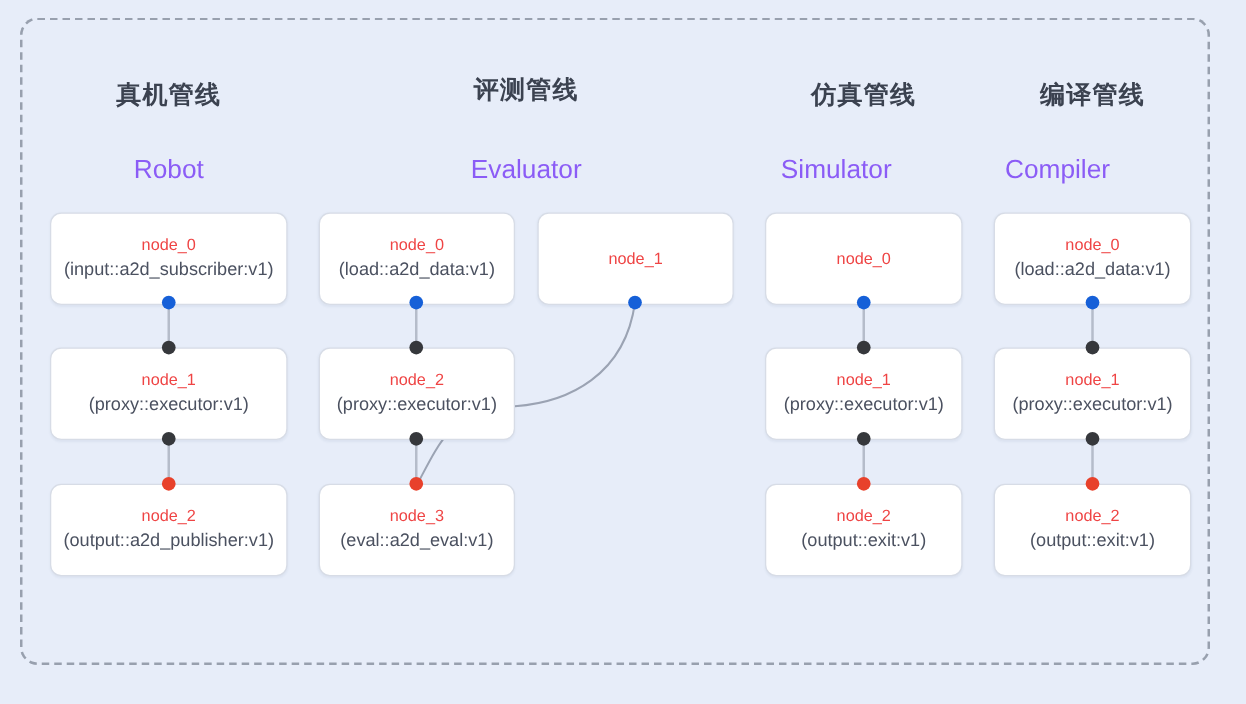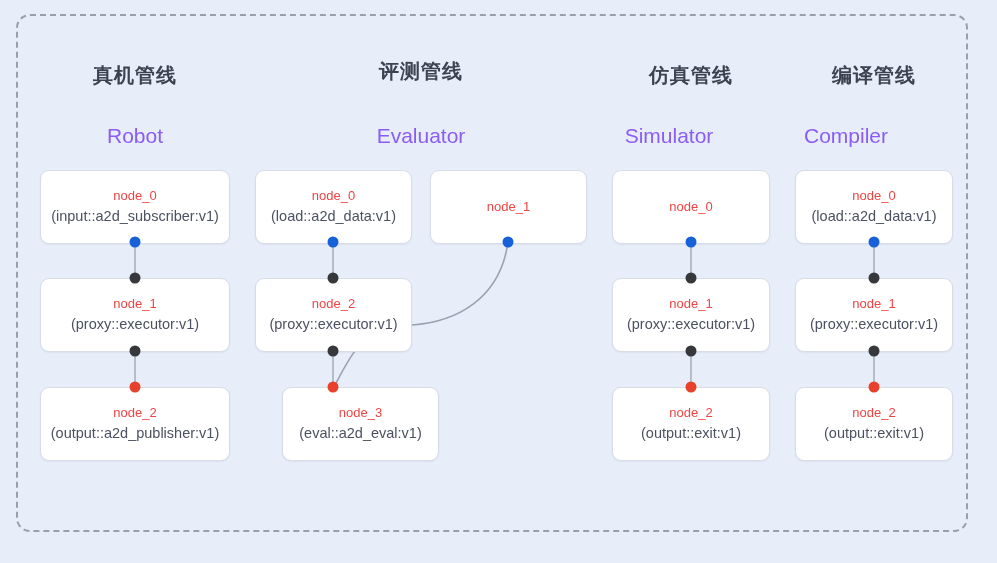--- a/index.html
+++ b/index.html
@@ -145,21 +145,21 @@
       <div class="node-box" style="left: 430px; top: 170px; width: 157px; height: 74px;">
         <div class="node-title">node_1</div>
       </div>
       <div class="port port-blue" style="left: 508px; top: 242px;"></div>
       <div class="node-box" style="left: 255px; top: 278px; width: 157px; height: 74px;">
         <div class="node-title">node_2</div>
         <div class="node-sub">(proxy::executor:v1)</div>
       </div>
       <div class="port port-dark" style="left: 333px; top: 278px;"></div>
       <div class="port port-dark" style="left: 333px; top: 351px;"></div>
-      <div class="node-box" style="left: 255px; top: 387px; width: 157px; height: 74px; margin-left: 27px;">
+      <div class="node-box" style="left: 255px; top: 387px; width: 157px; height: 74px;">
         <div class="node-title">node_3</div>
         <div class="node-sub">(eval::a2d_eval:v1)</div>
       </div>
       <div class="port port-red" style="left: 333px; top: 387px;"></div>
       <div class="col-title-cn" style="left: 691px; top: 62px;">仿真管线</div>
       <div class="col-title-en" style="left: 669px; top: 124px;">Simulator</div>
       <div class="link-line" style="left: 691px; top: 242px; height: 36px;"></div>
       <div class="link-line" style="left: 691px; top: 351px; height: 36px;"></div>
       <div class="node-box" style="left: 612px; top: 170px; width: 158px; height: 74px;">
         <div class="node-title">node_0</div>

